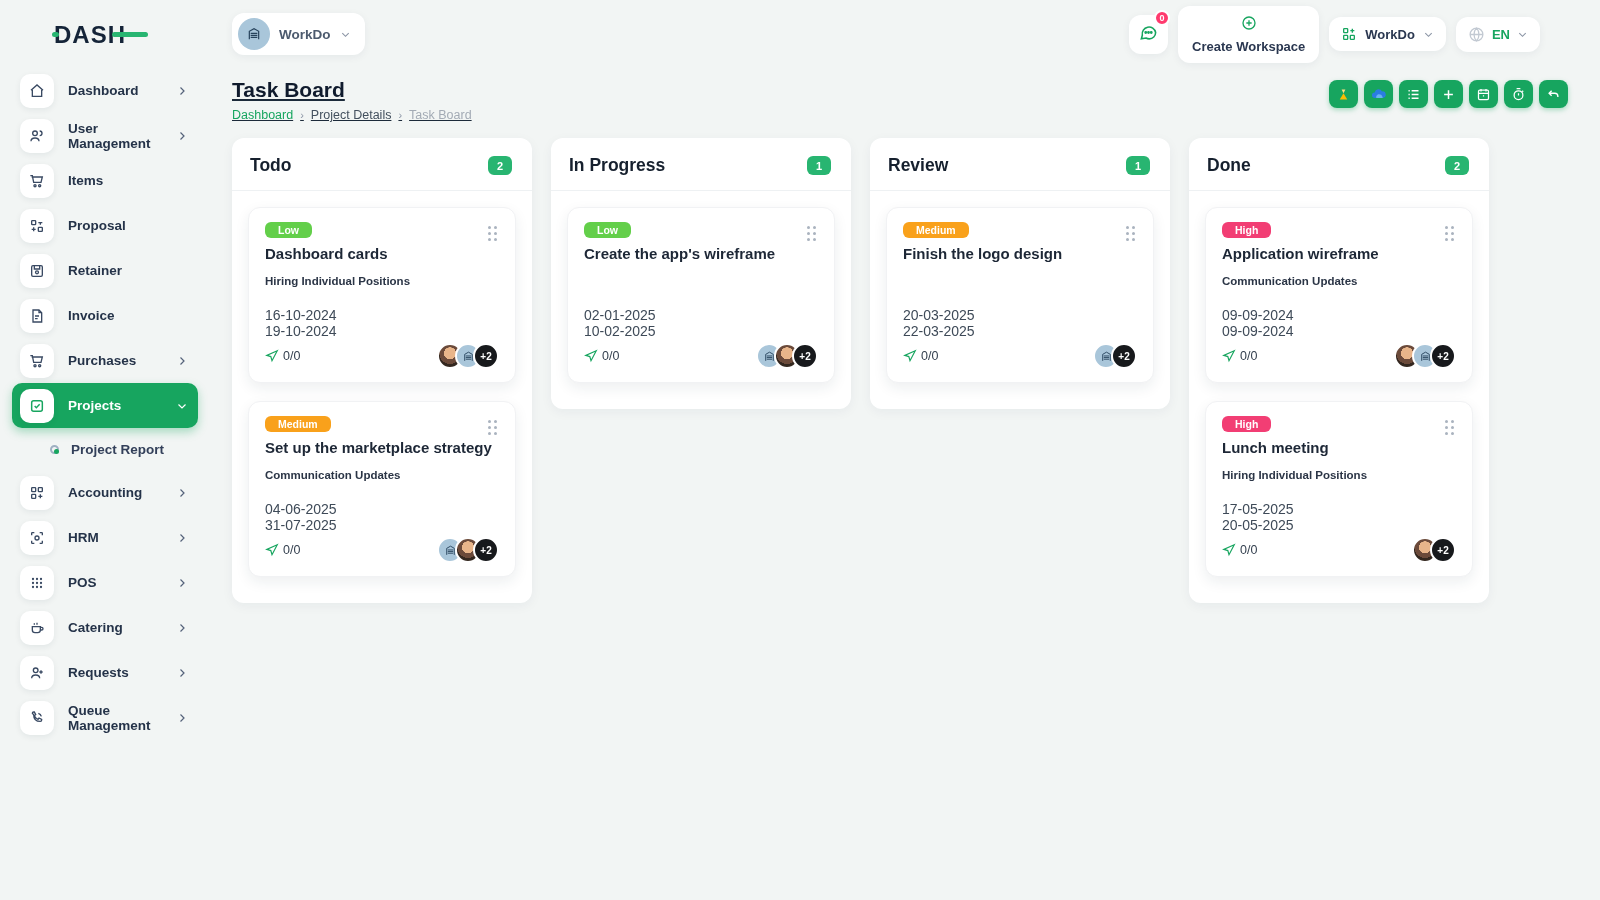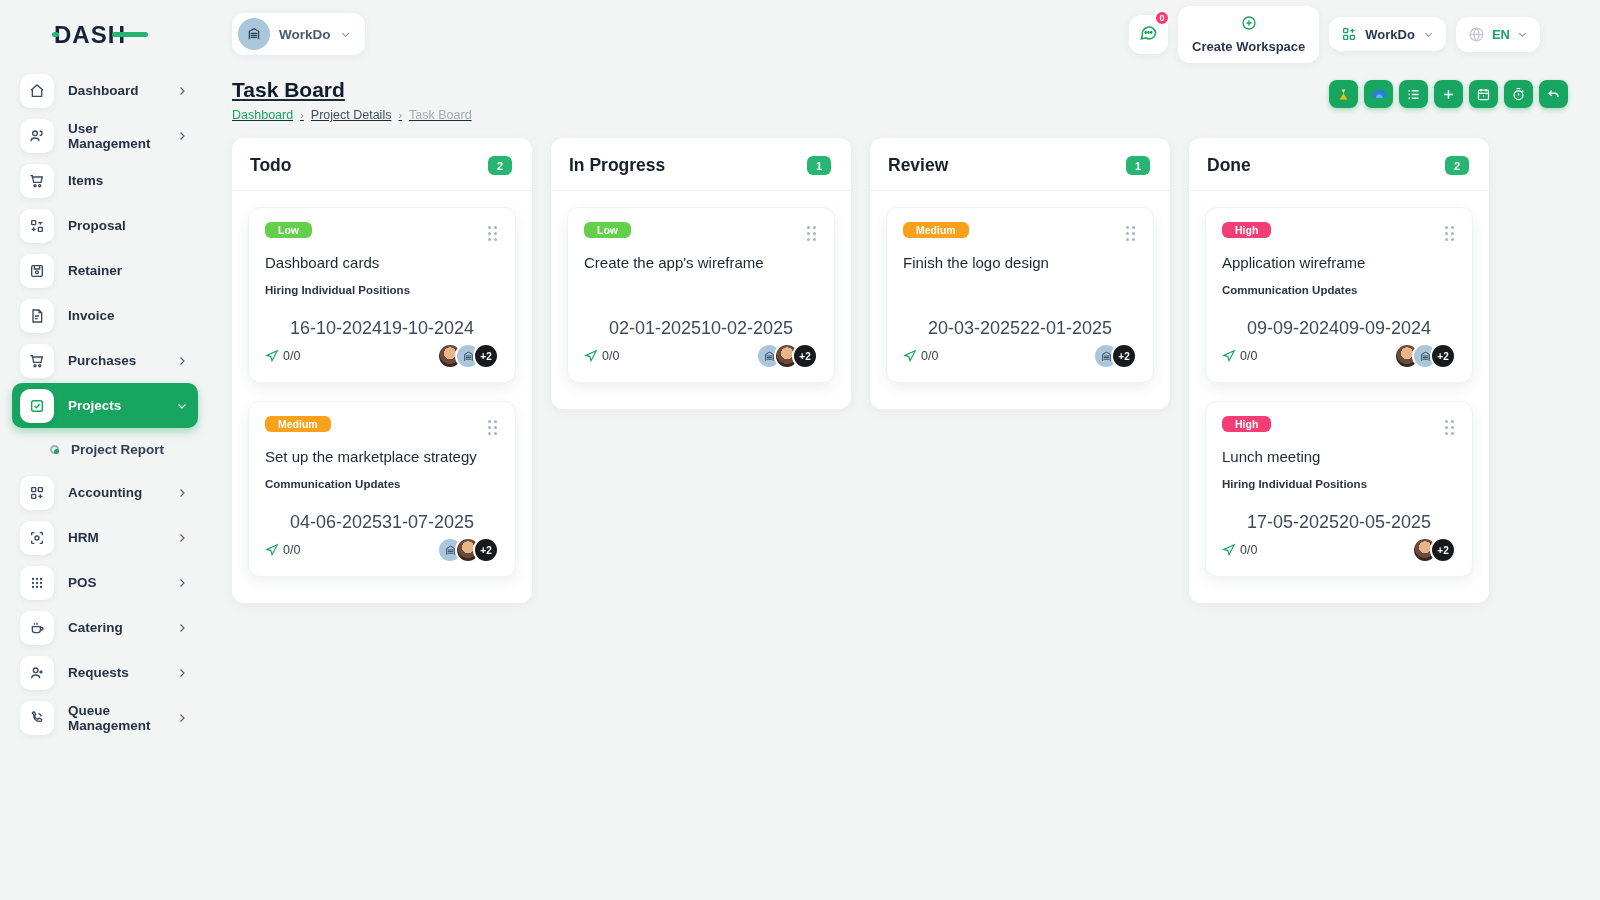--- a/index.html
+++ b/index.html
@@ -72,24 +72,24 @@
   .col-count { min-width:24px; height:19px; padding:0 7px; border-radius:6px; background:#28b571; color:#fff;
                font-size:11px; font-weight:700; display:flex; align-items:center; justify-content:center; }
   .col-divider { height:1px; background:#eef1f3; }
   .cards { padding:16px; display:flex; flex-direction:column; gap:18px; }
   .card { background:#fff; border:1px solid #f1f2f4; border-radius:12px; box-shadow:0 5px 14px rgba(25,45,70,.08);
           padding:14px 16px 12px 16px; height:176px; display:flex; flex-direction:column; cursor:grab; }
   .card-top { display:flex; align-items:flex-start; justify-content:space-between; }
   .prio { color:#fff; font-size:10.5px; font-weight:700; padding:2px 13px; border-radius:6px; }
   .kebab { display:grid; grid-template-columns:3px 3px; gap:3px; padding:4px 2px; cursor:pointer; }
   .kebab i { width:3px; height:3px; border-radius:50%; background:#aab3bf; }
-  .card-title { font-size:15px; font-weight:400; color:#1d2736; margin-top:9px; }
+  .card-title { font-size:15px; font-weight:700; color:#1d2736; }
   .milestone { font-size:11.5px; font-weight:700; color:#2b3546; margin-top:13px; min-height:14px; }
   .card-spacer { flex:1; }
-  .dates { display:flex; justify-content:center; font-size:18px; color:#3e4a58; }
+  .dates { display:flex; justify-content:flex-start; font-size:14px; color:#3e4a58;flex-direction:column; }
   .card-foot { display:flex; justify-content:space-between; align-items:center; margin-top:3px; height:28px; }
   .progress { display:flex; align-items:center; gap:4px; font-size:12.5px; color:#333f4e; }
   .progress svg { color:var(--primary); }
   .avatars { display:flex; }
   .av { width:26px; height:26px; border-radius:50%; border:2px solid #fff; margin-left:-8px; flex:0 0 26px;
         display:flex; align-items:center; justify-content:center; }
   .av:first-child { margin-left:0; }
   .av-photo { background:radial-gradient(circle at 50% 38%, #e8b58a 0 34%, #6b4a3a 35% 60%, #33271f 61%); }
   .av-logo { background:#a9c6da; color:#2d4a63; }
   .av-more { background:#17191c; color:#fff; font-size:10px; font-weight:700; }
@@ -613,21 +613,21 @@
                 <i></i>
                 <i></i>
                 <i></i>
               </span>
           </div>
           <div class="card-title">Finish the logo design</div>
           <div class="milestone"></div>
           <div class="card-spacer"></div>
           <div class="dates">
             <span>20-03-2025</span>
-            <span>22-01-2025</span>
+            <span>22-03-2025</span>
           </div>
           <div class="card-foot">
             <span class="progress">
               <svg width="14" height="14" viewBox="0 0 24 24" fill="none" stroke="currentColor" stroke-width="2">
                   <path d="M21 3L3 11l7 2 2 7 9-17z"></path>
                 </svg>
               <span>0/0</span>
             </span>
             <span class="avatars">
               <span class="av av-logo">

